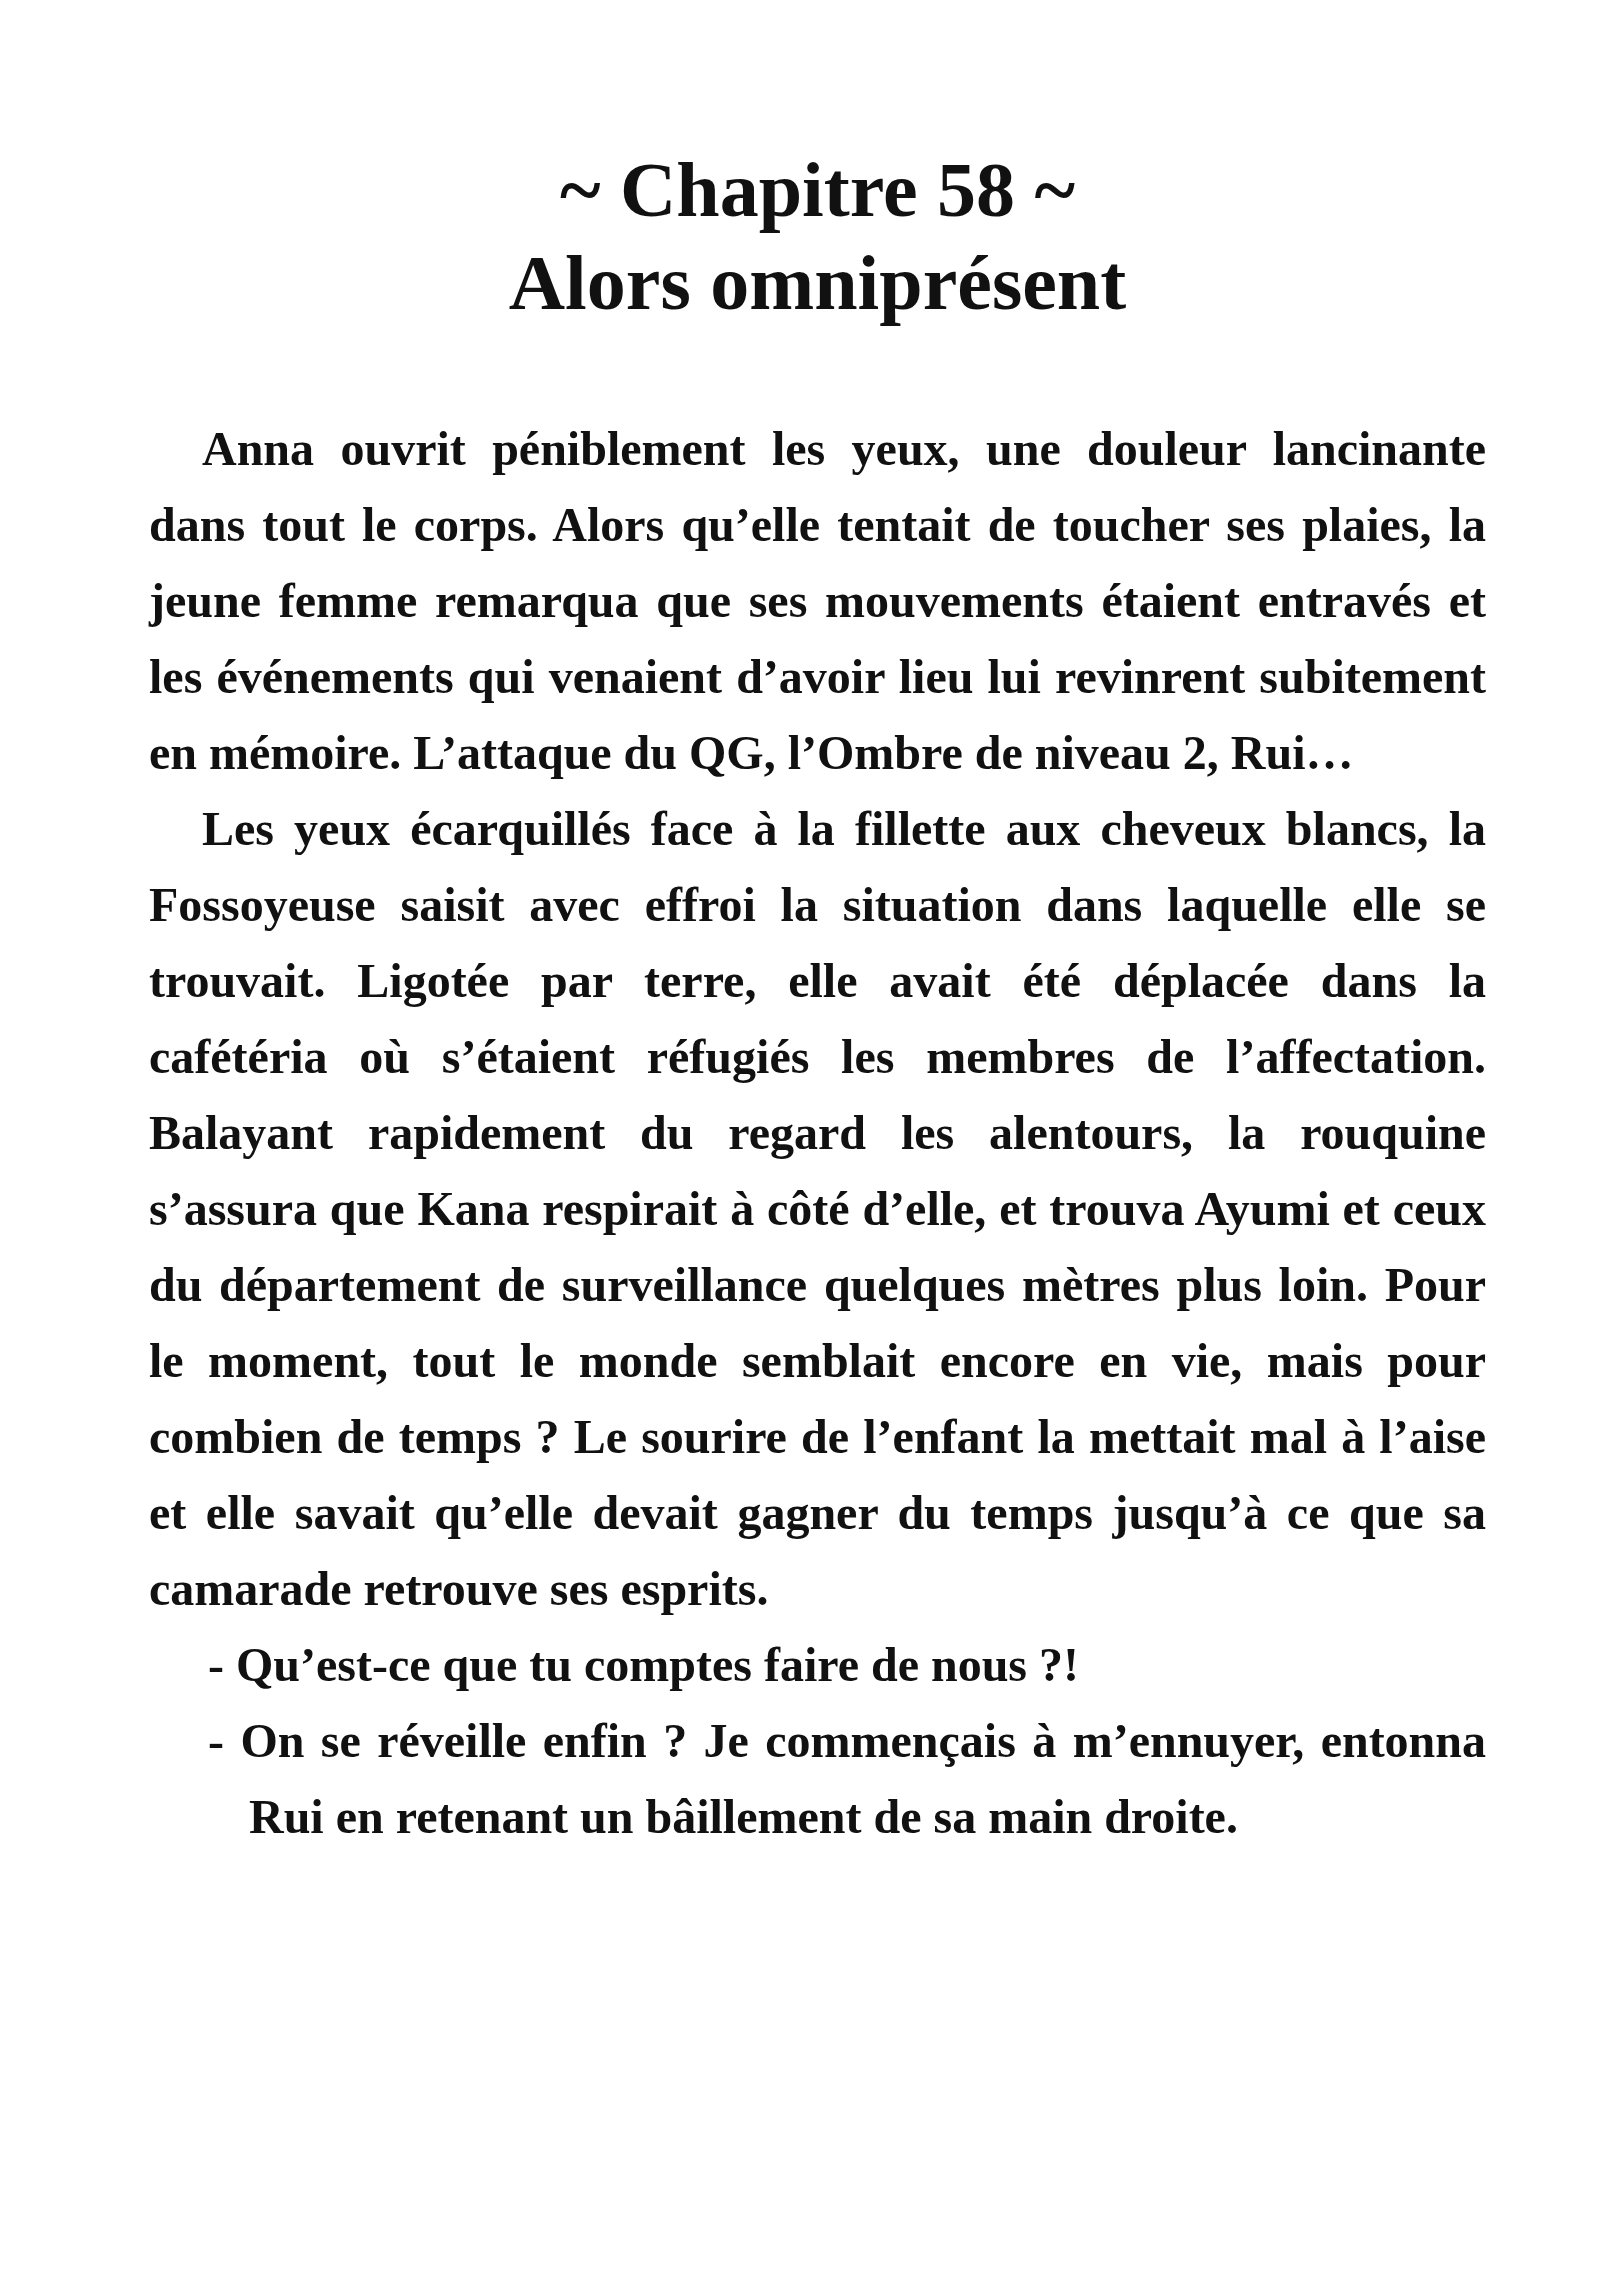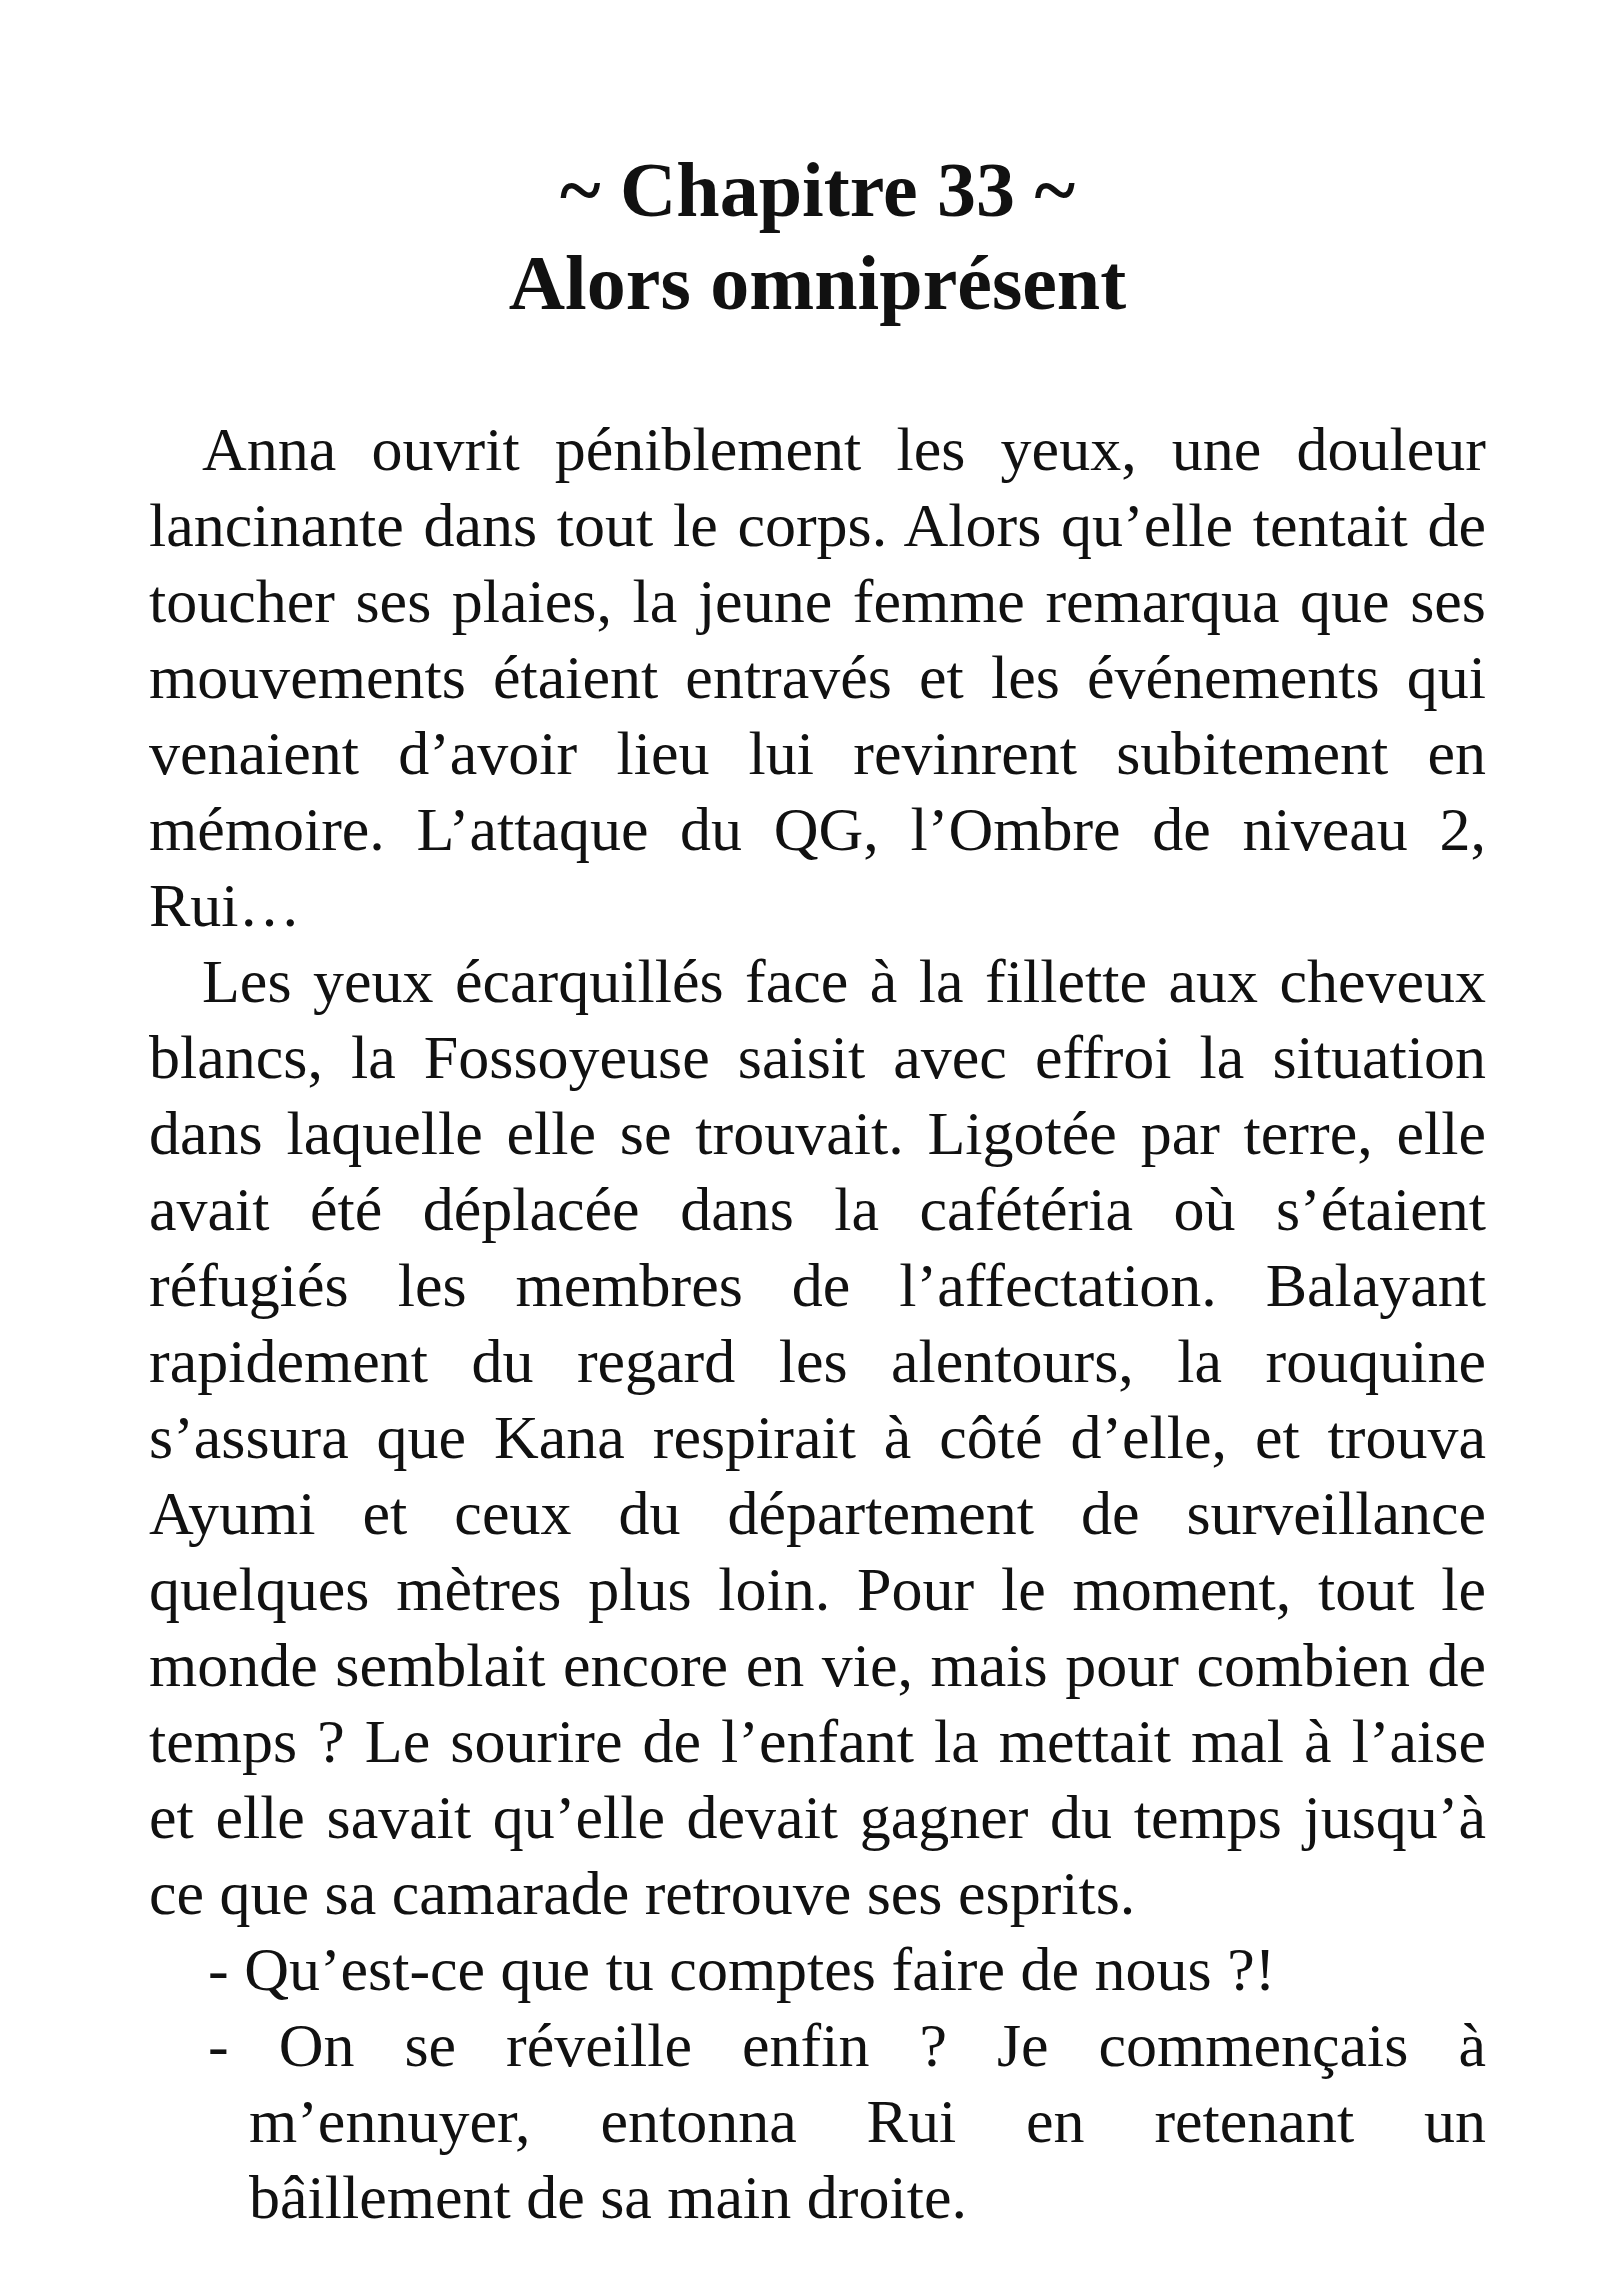--- a/index.html
+++ b/index.html
@@ -24,43 +24,44 @@
     font-weight: bold;
     font-size: 78px;
     line-height: 93px;
     margin: 0;
   }
   .chapter-heading .heading-line {
     display: block;
   }
   .body-text {
     margin-top: 82px;
-    font-size: 62px;
+    font-size: 48px;
     line-height: 76px;
     text-align: justify;
+    font-weight: bold;
   }
   .body-text p {
     margin: 0;
     padding: 0;
   }
   p.para-indent {
     text-indent: 53px;
   }
   p.dialogue {
     padding-left: 100px;
     text-indent: -41px;
   }
 </style>
 </head>
 <body>
 
 <div class="page">
 
   <h1 class="chapter-heading">
-    <span class="heading-line">~ Chapitre 33 ~</span>
+    <span class="heading-line">~ Chapitre 58 ~</span>
     <span class="heading-line">Alors omniprésent</span>
   </h1>
 
   <div class="body-text">
     <p class="para-indent">Anna ouvrit péniblement les yeux, une douleur lancinante dans tout le corps. Alors qu’elle tentait de toucher ses plaies, la jeune femme remarqua que ses mouvements étaient entravés et les événements qui venaient d’avoir lieu lui revinrent subitement en mémoire. L’attaque du QG, l’Ombre de niveau 2, Rui…</p>
     <p class="para-indent">Les yeux écarquillés face à la fillette aux cheveux blancs, la Fossoyeuse saisit avec effroi la situation dans laquelle elle se trouvait. Ligotée par terre, elle avait été déplacée dans la cafétéria où s’étaient réfugiés les membres de l’affectation. Balayant rapidement du regard les alentours, la rouquine s’assura que Kana respirait à côté d’elle, et trouva Ayumi et ceux du département de surveillance quelques mètres plus loin. Pour le moment, tout le monde semblait encore en vie, mais pour combien de temps&nbsp;? Le sourire de l’enfant la mettait mal à l’aise et elle savait qu’elle devait gagner du temps jusqu’à ce que sa camarade retrouve ses esprits.</p>
     <p class="dialogue">- Qu’est-ce que tu comptes faire de nous&nbsp;?!</p>
     <p class="dialogue">- On se réveille enfin&nbsp;? Je commençais à m’ennuyer, entonna Rui en retenant un bâillement de sa main droite.</p>
   </div>
 

